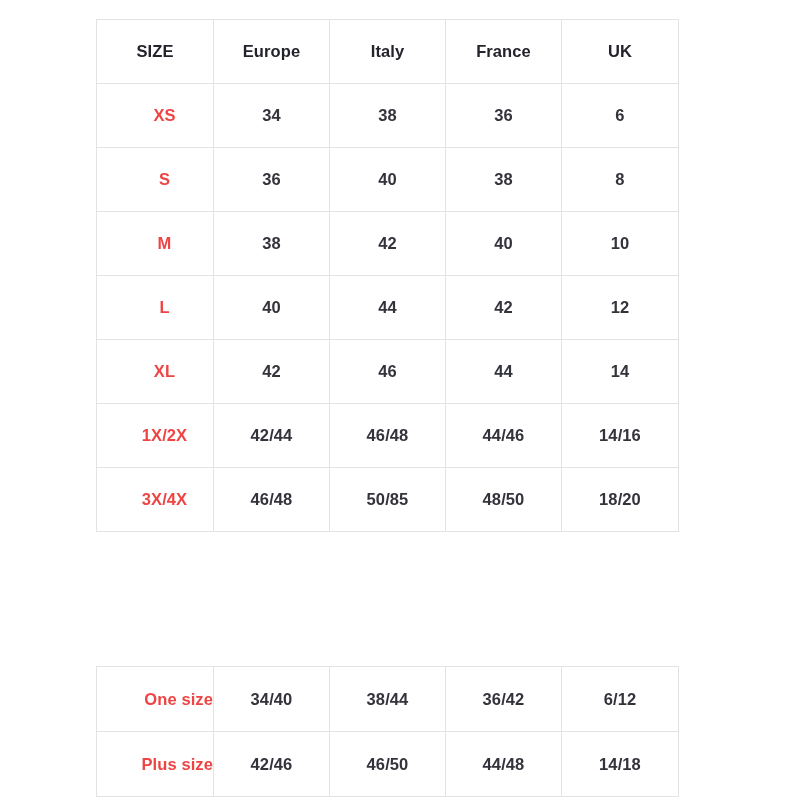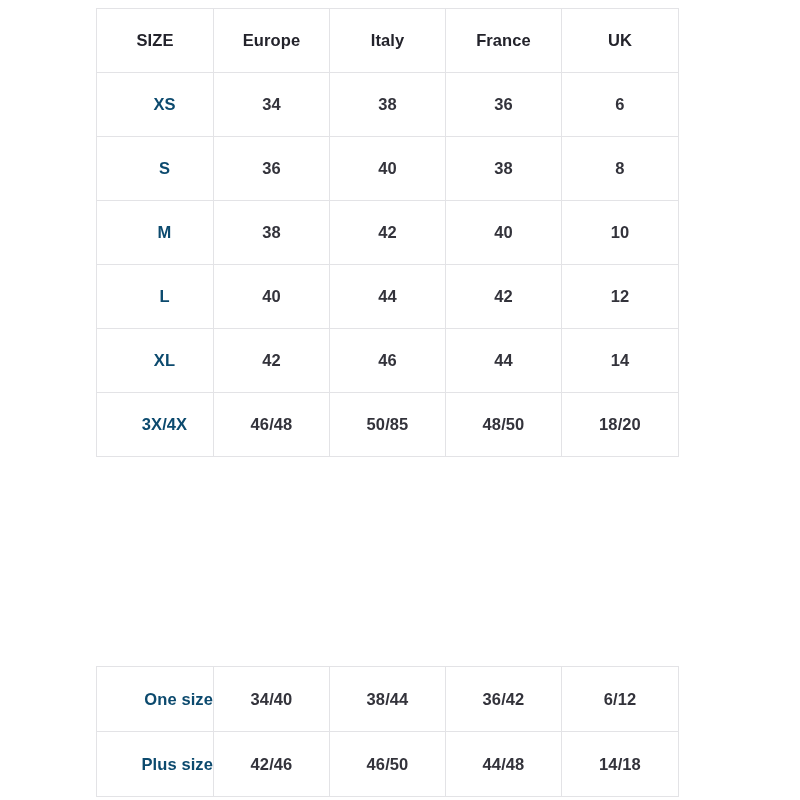--- a/index.html
+++ b/index.html
@@ -18,21 +18,21 @@
     position: relative;
     width: 800px;
     height: 800px;
     box-sizing: border-box;
   }
   .table-wrap {
     position: absolute;
     left: 96px;
     width: 582px;
   }
-  #main-table-wrap { top: 8px; }
+  #main-table-wrap { top: 19px; }
   #extra-table-wrap { top: 666px; }
 
   table.size-table {
     border-collapse: collapse;
     width: 582px;
     table-layout: fixed;
   }
   table.size-table col.c0 { width: 117px; }
   table.size-table col.c1 { width: 116px; }
   table.size-table col.c2 { width: 116px; }
@@ -51,21 +51,21 @@
     color: #33333b;
     letter-spacing: 0.1px;
   }
   table.size-table th {
     font-weight: 700;
     font-size: 16.5px;
     color: #23232b;
   }
   table.size-table td.rowhead {
     font-weight: 700;
-    color: #0c4a6e;
+    color: #ef4444;
     padding-left: 19px;
   }
   #extra-table th,
   #extra-table td {
     height: 64px;
   }
   #extra-table td.rowhead {
     font-weight: 700;
     text-align: right;
   }
@@ -123,20 +123,27 @@
           <td>12</td>
         </tr>
         <tr>
           <td class="rowhead">XL</td>
           <td>42</td>
           <td>46</td>
           <td>44</td>
           <td>14</td>
         </tr>
         <tr>
+          <td class="rowhead">1X/2X</td>
+          <td>42/44</td>
+          <td>46/48</td>
+          <td>44/46</td>
+          <td>14/16</td>
+        </tr>
+        <tr>
           <td class="rowhead">3X/4X</td>
           <td>46/48</td>
           <td>50/85</td>
           <td>48/50</td>
           <td>18/20</td>
         </tr>
       </tbody>
     </table>
   </div>
 

